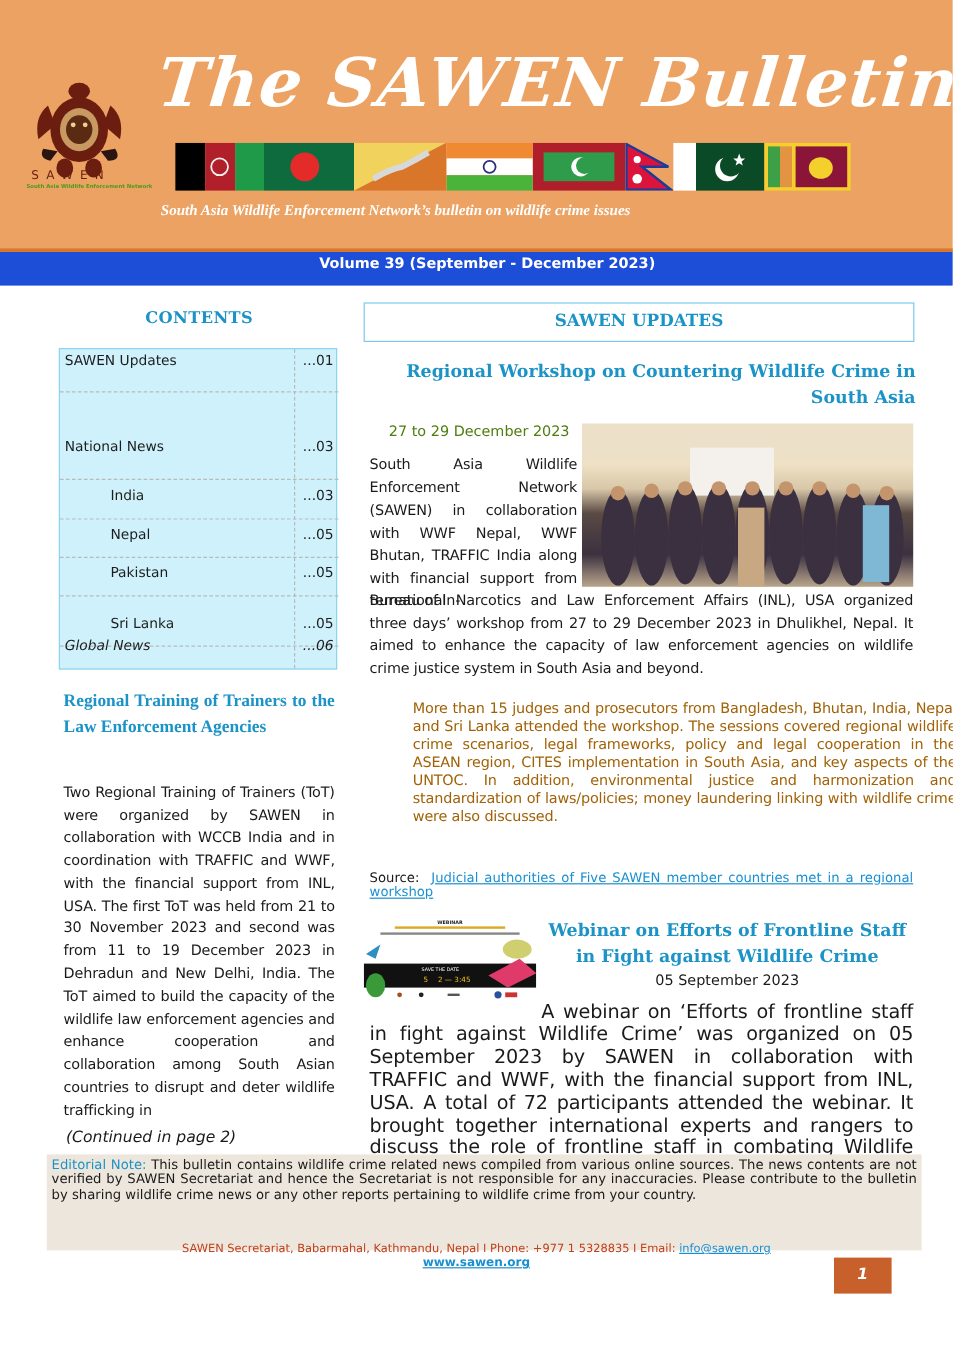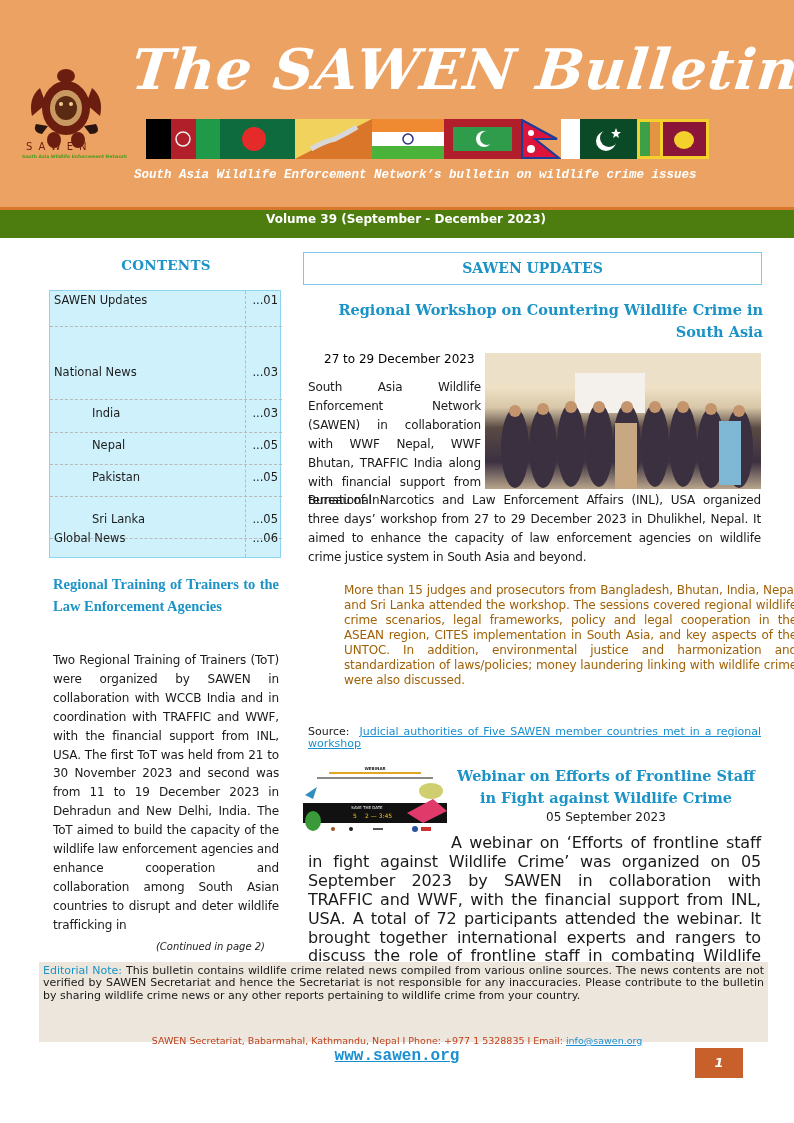--- a/index.html
+++ b/index.html
@@ -7,63 +7,63 @@
   body { position: relative; font-family: "DejaVu Sans", sans-serif; color: #1a1a1a; }
 
   
   .header { position: absolute; left: 0; top: 0; width: 794px; height: 210px; background: #ECA262; border-bottom: 3px solid #D9772C; }
   .logo { position: absolute; left: 26px; top: 68px; width: 80px; height: 100px; }
   .logo-word { position: absolute; left: 26px; top: 141px; width: 90px; font-family: "DejaVu Sans", sans-serif; font-size: 10px; letter-spacing: 6px; color: #6b1e10; }
   .logo-sub { position: absolute; left: 22px; top: 154px; width: 100px; font-size: 4.5px; color: #4c9c1e; font-weight: bold; white-space: nowrap; }
   .title { position: absolute; left: 132px; top: 36px; font-family: "DejaVu Serif", serif; font-style: italic; font-weight: bold; font-size: 56px; color: #ffffff; letter-spacing: 1px; white-space: nowrap; transform: skewX(-6deg); }
   .flags { position: absolute; left: 146px; top: 119px; height: 40px; display: flex; }
   .flag { height: 40px; position: relative; overflow: hidden; }
-  .subtitle { position: absolute; left: 134px; top: 168px; font-family: Liberation Mono, monospace; font-style: italic; font-weight: bold; font-size: 12.5px; color: #ffffff; white-space: nowrap; }
-
-  .volbar { position: absolute; left: 0; top: 210px; width: 794px; height: 28px; background: #4d7c0f; }
+  .subtitle { position: absolute; left: 134px; top: 168px; font-family: Liberation Serif, serif; font-style: italic; font-weight: bold; font-size: 12.5px; color: #ffffff; white-space: nowrap; }
+
+  .volbar { position: absolute; left: 0; top: 210px; width: 794px; height: 28px; background: #1d4ed8; }
   .volbar span { position: absolute; left: 266px; top: 2px; font-family: "DejaVu Sans", sans-serif; font-weight: bold; font-size: 12px; color: #ffffff; }
 
   
   .contents-title { position: absolute; left: 50px; top: 257px; width: 232px; text-align: center; font-family: "DejaVu Serif", serif; font-weight: bold; font-size: 13.5px; color: #1C93C6; letter-spacing: 0.3px; }
   .toc { position: absolute; left: 49px; top: 290px; width: 232px; height: 268px; background: #CFF1FC; border: 1px solid #8ED4F0; }
   .toc-row { position: absolute; left: 0; width: 232px; border-bottom: 1px dashed #b9b9b9; font-size: 11.5px; font-family: "DejaVu Sans", sans-serif; color: #1d1d1d; }
-  .toc-row:last-child { border-bottom: none; }
+  .toc-row:last-child { border-bottom: none; font-style: italic; }
   .toc-label { position: absolute; left: 4px; top: 2px; white-space: nowrap; }
   .toc-label.sub { left: 22px; margin-left: 20px; }
   .toc-page { position: absolute; right: 4px; top: 2px; }
   .toc-divider { position: absolute; left: 195px; top: 0; width: 0; height: 100%; border-left: 1px dashed #b9b9b9; }
 
   .left-head { position: absolute; left: 53px; top: 573px; width: 226px; font-family: Liberation Serif, serif; font-weight: bold; font-size: 14.5px; line-height: 22px; color: #1C93C6; text-align: justify; text-align-last: left; }
   .left-body { position: absolute; left: 53px; top: 651px; width: 226px; font-size: 12px; line-height: 18.9px; text-align: justify; color: #1a1a1a; letter-spacing: -0.15px; }
-  .continued { position: absolute; left: 40px; top: 941px; width: 225px; text-align: right; font-size: 10px; font-style: italic; color: #1a1a1a; }
+  .continued { position: absolute; left: 55px; top: 941px; width: 225px; font-size: 13px; font-style: italic; color: #1a1a1a; }
 
   
   .updates-box { position: absolute; left: 303px; top: 252px; width: 459px; height: 33px; border: 1px solid #7CC8EC; text-align: center; }
   .updates-box span { display: block; margin-top: 7px; font-family: "DejaVu Serif", serif; font-weight: bold; font-size: 14px; color: #1C93C6; }
   .art1-head { position: absolute; left: 305px; top: 299px; width: 458px; text-align: right; font-family: "DejaVu Serif", serif; font-weight: bold; font-size: 14.5px; line-height: 22px; color: #1C93C6; }
-  .art1-date { position: absolute; left: 324px; top: 352px; font-size: 12px; color: #000000; text-align: right; }
+  .art1-date { position: absolute; left: 324px; top: 352px; font-size: 12px; color: #4d7c0f; text-align: right; }
   .photo { position: absolute; left: 485px; top: 353px; width: 276px; height: 136px; overflow: hidden; background: linear-gradient(180deg,#e8d6b6 0%,#efe1c5 25%,#d8c7a8 40%,#5a4a44 55%,#3b3140 80%,#b9a58c 100%); }
   .art1-p1a { position: absolute; left: 308px; top: 378px; width: 173px; font-size: 12px; line-height: 18.9px; text-align: justify; color: #1a1a1a; letter-spacing: -0.15px; }
   .art1-p1b { position: absolute; left: 308px; top: 491px; width: 453px; font-size: 12px; line-height: 18.9px; text-align: justify; color: #1a1a1a; letter-spacing: -0.15px; }
   .art1-p2 { position: absolute; left: 308px; top: 583px; width: 453px; font-size: 12px; line-height: 15px; text-align: justify; color: #a16207; letter-spacing: -0.15px; margin-left: 36px; }
   .source { position: absolute; left: 308px; top: 726px; width: 453px; font-size: 11px; line-height: 11.5px; text-align: justify; color: #1a1a1a; }
   .source a { color: #1A8FD0; text-decoration: underline; }
 
   .webinar-img { position: absolute; left: 303px; top: 763px; width: 144px; height: 70px; background: #ffffff; overflow: hidden; }
   .art2-head { position: absolute; left: 450px; top: 765px; width: 312px; text-align: center; font-family: "DejaVu Serif", serif; font-weight: bold; font-size: 14.5px; line-height: 22px; color: #1C93C6; }
   .art2-date { position: absolute; left: 450px; top: 810px; width: 312px; text-align: center; font-size: 12px; color: #1a1a1a; }
   .art2-body { position: absolute; left: 308px; top: 834px; width: 453px; font-size: 16px; line-height: 18.9px; text-align: justify; color: #1a1a1a; letter-spacing: -0.15px; text-indent: 143px; }
 
   
   .editorial { position: absolute; left: 39px; top: 962px; width: 729px; height: 80px; background: #EDE6DD; padding: 3px 4px; font-size: 11px; line-height: 12.3px; text-align: justify; color: #1a1a1a; }
   .editorial .lbl { color: #1C93C6; }
 
   .footer-contact { position: absolute; left: 0; top: 1035px; width: 794px; text-align: center; font-size: 9.5px; color: #C0401B; }
   .footer-contact a { color: #1A8FD0; text-decoration: underline; }
-  .footer-web { position: absolute; left: 0; top: 1047px; width: 794px; text-align: center; font-size: 16px; font-weight: bold; font-family: Liberation Mono, monospace; }
+  .footer-web { position: absolute; left: 0; top: 1047px; width: 794px; text-align: center; font-size: 10px; font-weight: bold; }
   .footer-web a { color: #1A8FD0; text-decoration: underline; }
   .page-num { position: absolute; left: 695px; top: 1048px; width: 48px; height: 30px; background: #C8602C; color: #ffffff; text-align: center; font-weight: bold; font-style: italic; font-size: 13px; line-height: 30px; }
 </style>
 </head>
 <body>
 
 <div class="header">
   <svg class="logo" viewBox="0 0 80 100">
     <ellipse cx="40" cy="8" rx="9" ry="7" fill="#6b1e10"></ellipse>
     <path d="M14 20 Q2 30 6 48 L20 36 Z" fill="#6b1e10"></path>

